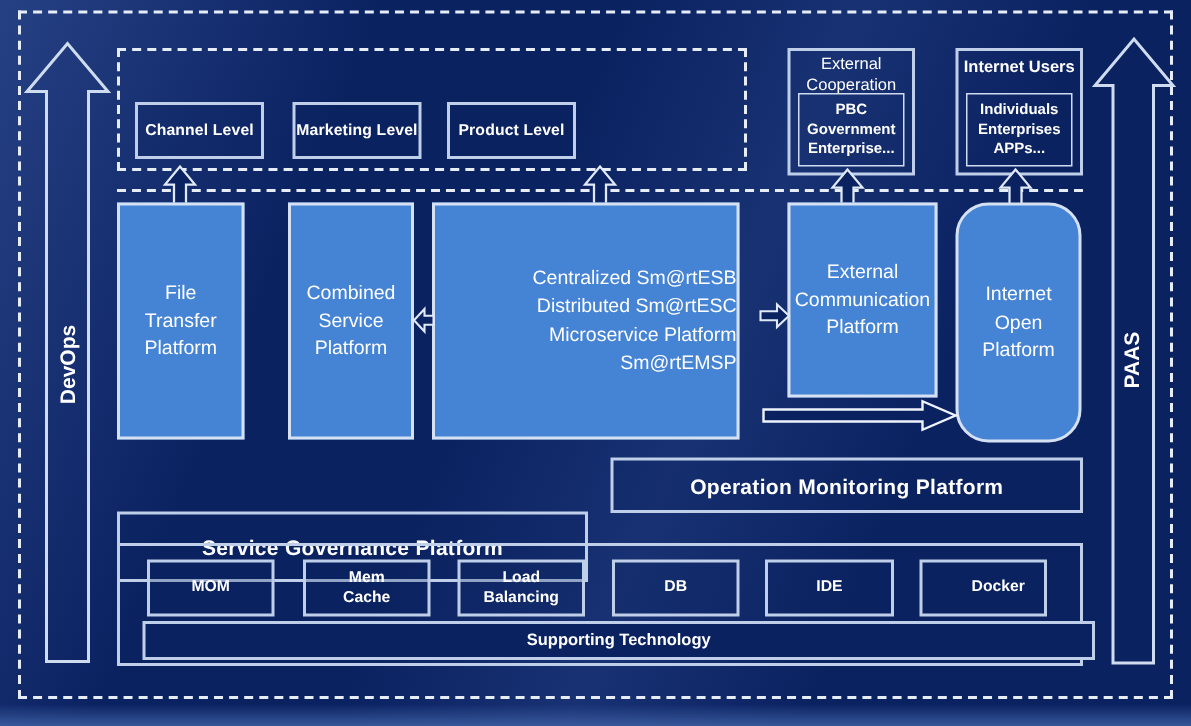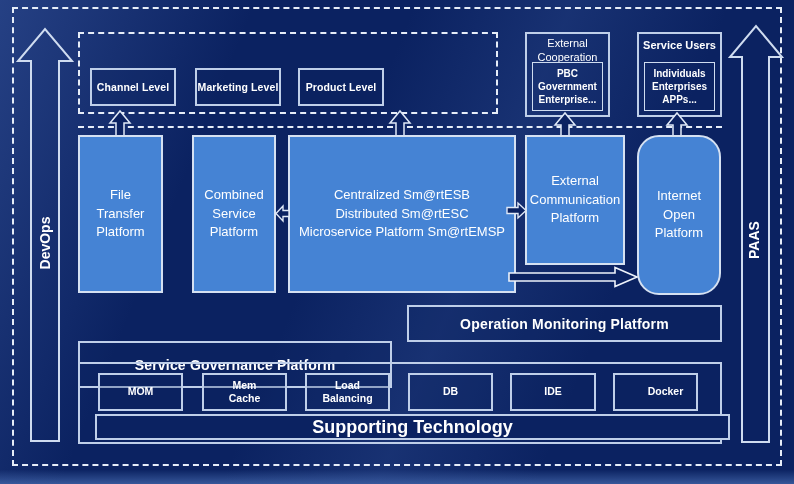--- a/index.html
+++ b/index.html
@@ -61,21 +61,21 @@
   <div class="abs navy-box lvl" style="left:298px;top:68px;width:86px;height:38px;">Product Level</div>
 
   <div class="abs" style="left:525px;top:32px;width:85px;height:85px;border:2px solid #bfcfe9;">
     <div class="top-title ml" style="margin-top:3px;">External
 Cooperation</div>
     <div class="abs top-inner ml" style="left:5px;top:28px;width:71px;height:49px;">PBC Government
 Enterprise...</div>
   </div>
 
   <div class="abs" style="left:637px;top:32px;width:85px;height:85px;border:2px solid #bfcfe9;">
-    <div class="top-title" style="margin-top:5px;font-weight:bold;">Service Users</div>
+    <div class="top-title" style="margin-top:5px;font-weight:bold;">Internet Users</div>
     <div class="abs top-inner ml" style="left:5px;top:28px;width:71px;height:49px;">Individuals
 Enterprises
 APPs...</div>
   </div>
 
   <div class="abs hline" style="left:78px;top:126px;width:644px;"></div>
 
   <svg class="abs" style="left:109px;top:110px;" width="22" height="27">
     <path d="M7,26 L7,13 L1,13 L11,1 L21,13 L15,13 L15,26 Z" fill="#0b2261" stroke="#e0e9f7" stroke-width="1.5"></path>
   </svg>
@@ -88,21 +88,21 @@
   <svg class="abs" style="left:666px;top:112px;" width="22" height="26">
     <path d="M7,25 L7,13 L1,13 L11,1 L21,13 L15,13 L15,25 Z" fill="#0b2261" stroke="#e0e9f7" stroke-width="1.5"></path>
   </svg>
 
   <div class="abs blue-box plat ml" style="left:78px;top:135px;width:85px;height:158px;">File
 Transfer
 Platform</div>
   <div class="abs blue-box plat ml" style="left:192px;top:135px;width:84px;height:158px;">Combined
 Service
 Platform</div>
-  <div class="abs blue-box plat ml" style="left:288px;top:135px;width:228px;height:158px;">Centralized Sm@rtESB
+  <div class="abs blue-box plat ml" style="left:288px;top:135px;width:205px;height:158px;text-align:right;">Centralized Sm@rtESB
 Distributed Sm@rtESC
 Microservice Platform Sm@rtEMSP</div>
   <div class="abs blue-box plat ml" style="left:525px;top:135px;width:100px;height:130px;">External
 Communication
 Platform</div>
   <div class="abs blue-box plat ml" style="left:637px;top:135px;width:84px;height:160px;border-radius:22px;">Internet
 Open
 Platform</div>
 
   <svg class="abs" style="left:275px;top:205px;" width="15" height="17">
@@ -122,15 +122,15 @@
 
   <div class="abs navy-box tech ml" style="left:98px;top:373px;width:85px;height:38px;">MOM</div>
   <div class="abs navy-box tech ml" style="left:202px;top:373px;width:85px;height:38px;">Mem
 Cache</div>
   <div class="abs navy-box tech ml" style="left:305px;top:373px;width:85px;height:38px;">Load
 Balancing</div>
   <div class="abs navy-box tech ml" style="left:408px;top:373px;width:85px;height:38px;">DB</div>
   <div class="abs navy-box tech ml" style="left:510px;top:373px;width:86px;height:38px;">IDE</div>
   <div class="abs navy-box tech ml" style="left:613px;top:373px;width:85px;height:38px;padding-left:20px;">Docker</div>
 
-  <div class="abs navy-box" style="left:95px;top:414px;width:635px;height:26px;background:#0b2261;font-size:18px;font-weight:bold;">Supporting Technology</div>
+  <div class="abs navy-box" style="left:95px;top:414px;width:635px;height:26px;background:#0b2261;font-size:11px;font-weight:bold;">Supporting Technology</div>
 
 </div>
 
 </body></html>

